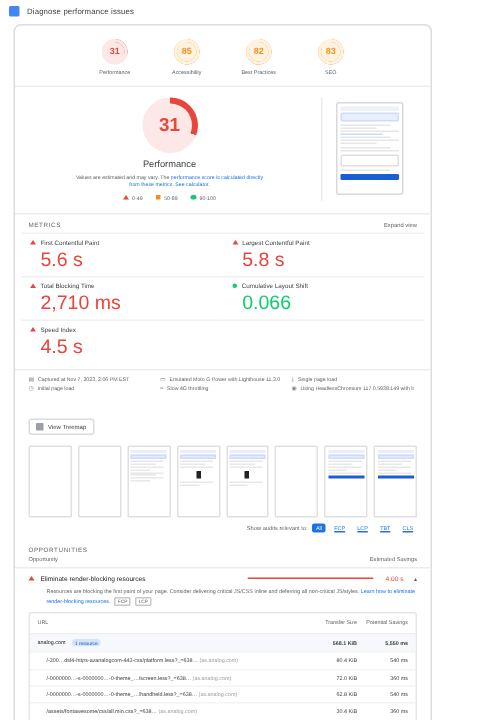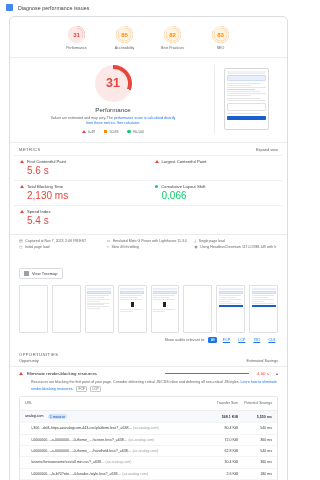--- a/index.html
+++ b/index.html
@@ -92,21 +92,21 @@
 
   .metrics { display: flex; flex-wrap: wrap; padding: 0 4px 4px 4px; }
   .metric {
     width: 50%; padding: 3.5px 6px 3.5px 6px;
     border-top: 1px solid #f1f1f1;
   }
   .metric .mrow { display: flex; align-items: center; gap: 3px; }
   .m-tri { width: 0; height: 0; border-left: 2.1px solid transparent; border-right: 2.1px solid transparent; border-bottom: 3.6px solid #e8453c; flex: 0 0 auto; }
   .m-dot { width: 3.6px; height: 3.6px; border-radius: 50%; background: #0cce6b; flex: 0 0 auto; }
   .m-name { font-size: 4.2px; color: #3c4043; }
-  .m-val { font-size: 10px; margin-top: 1px; margin-left: 7px; }
+  .m-val { font-size: 13px; margin-top: 1px; margin-left: 7px; }
   .m-val.bad { color: #e8453c; }
   .m-val.good { color: #0cce6b; }
 
   
   .env {
     display: flex; padding: 4px 9px 5px 9px; border-top: 1px solid #ececec;
     gap: 4px;
   }
   .env-col { flex: 1 1 33%; }
   .env-line { display: flex; align-items: flex-start; gap: 2.5px; margin-bottom: 2.4px; }
@@ -287,41 +287,42 @@
         <i class="m-tri"></i>
         <span class="m-name">First Contentful Paint</span>
       </div>
       <div class="m-val bad">5.6 s</div>
     </div>
     <div class="metric">
       <div class="mrow">
         <i class="m-tri"></i>
         <span class="m-name">Largest Contentful Paint</span>
       </div>
+      <div class="m-val bad">5.8 s</div>
     </div>
     <div class="metric">
       <div class="mrow">
         <i class="m-tri"></i>
         <span class="m-name">Total Blocking Time</span>
       </div>
-      <div class="m-val bad">2,130 ms</div>
+      <div class="m-val bad">2,710 ms</div>
     </div>
     <div class="metric">
       <div class="mrow">
         <i class="m-dot"></i>
         <span class="m-name">Cumulative Layout Shift</span>
       </div>
       <div class="m-val good">0.066</div>
     </div>
     <div class="metric">
       <div class="mrow">
         <i class="m-tri"></i>
         <span class="m-name">Speed Index</span>
       </div>
-      <div class="m-val bad">5.4 s</div>
+      <div class="m-val bad">4.5 s</div>
     </div>
     <div class="metric"></div>
   </div>
 
   <div class="env">
     <div class="env-col">
       <div class="env-line">
         <span class="gl">▤</span>
         <span class="tx">Captured at Nov 7, 2023, 2:06 PM EST</span>
       </div>

